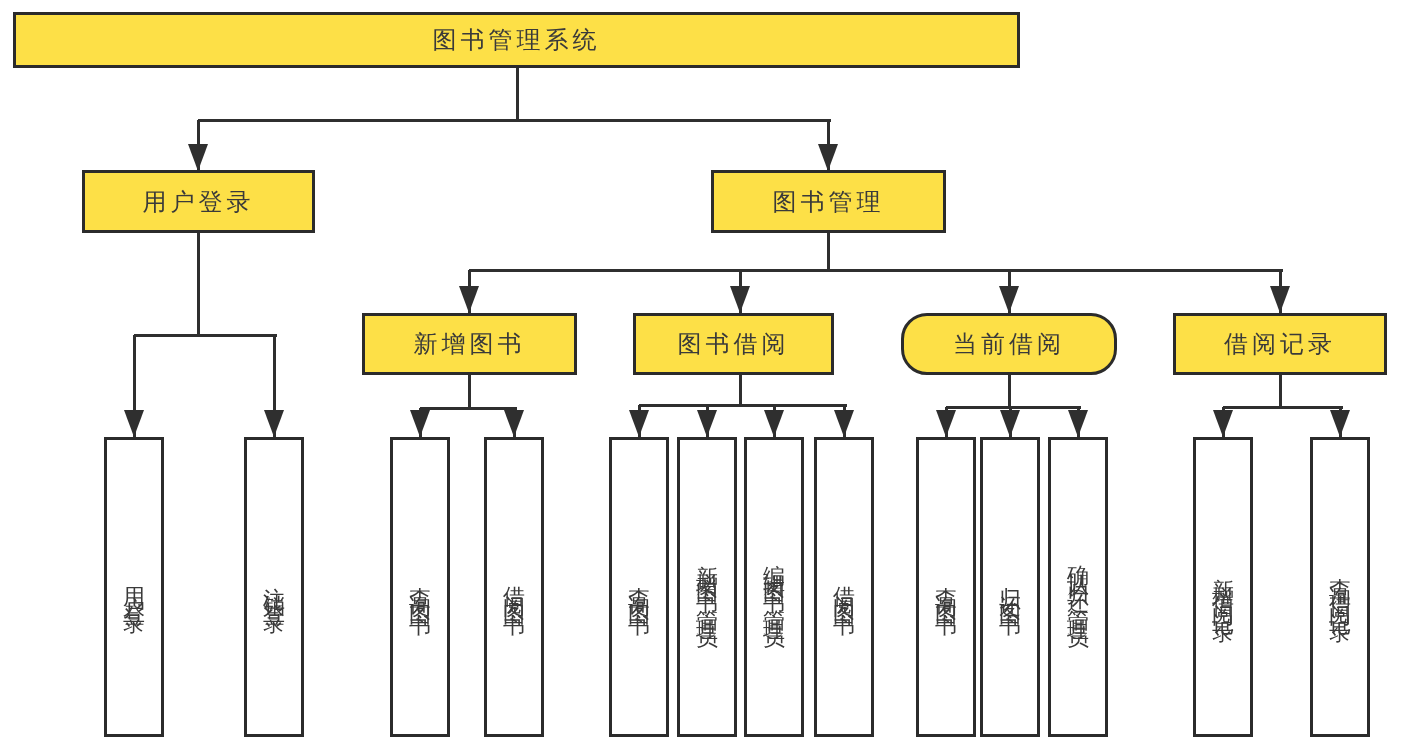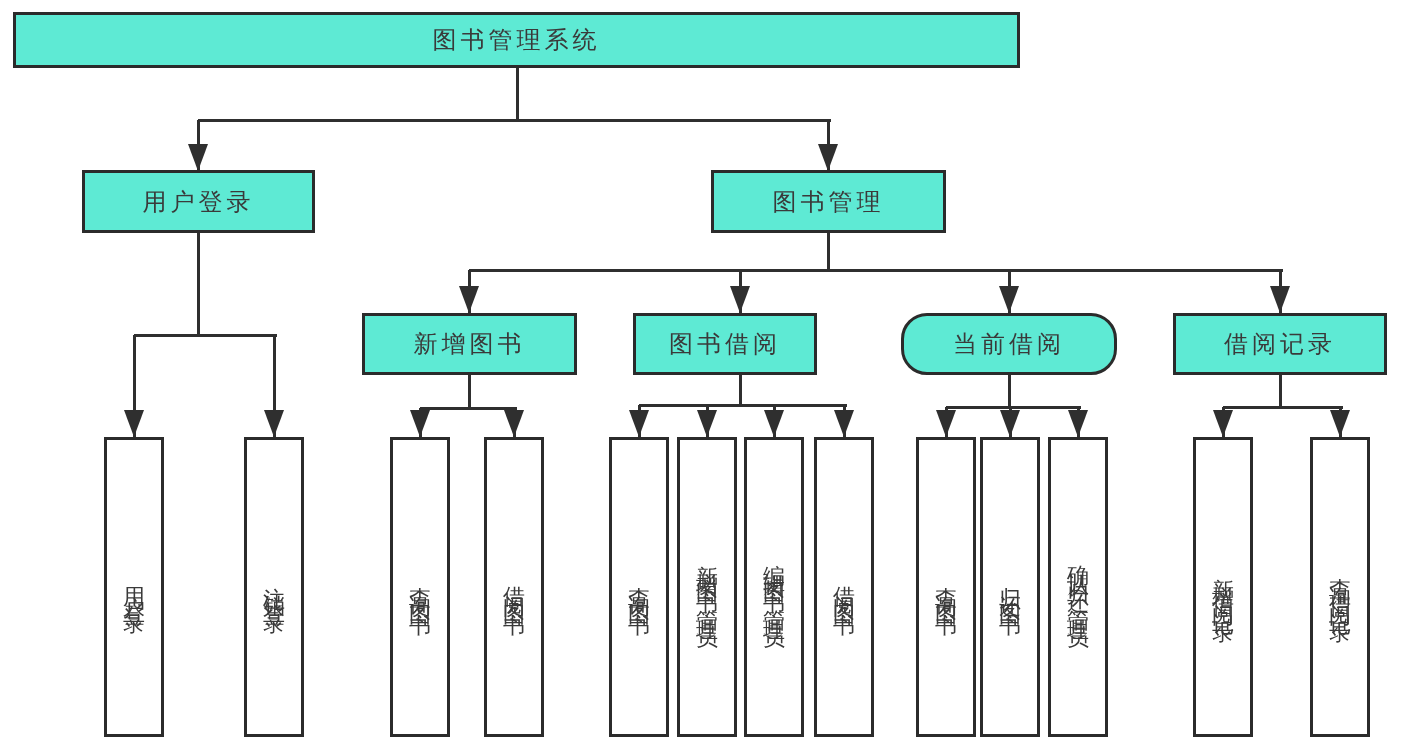--- a/index.html
+++ b/index.html
@@ -10,21 +10,21 @@
     overflow: hidden;
   }
   #canvas {
     position: relative;
     width: 1405px; height: 747px;
     background: var(--bg, #ffffff);
   }
   .hbox {
     position: absolute;
     border: 3px solid var(--border, #2b2b2b);
-    background: #5eead4;
+    background: #fde047;
     display: flex; align-items: center; justify-content: center;
     font-size: 24px; letter-spacing: 4px;
     color: var(--text, #3a3a3a);
     z-index: 2;
     white-space: nowrap;
   }
   .vbox {
     position: absolute;
     width: 60px; height: 300px; top: 437px;
     border: 3px solid var(--border, #2b2b2b);
@@ -71,21 +71,21 @@
 <body>
 
 <div id="canvas">
 
   <div class="hbox" style="left:13px; top:12px; width:1007px; height:56px;">图书管理系统</div>
 
   <div class="hbox" style="left:82px; top:170px; width:233px; height:63px;">用户登录</div>
   <div class="hbox" style="left:711px; top:170px; width:235px; height:63px;">图书管理</div>
 
   <div class="hbox" style="left:362px; top:313px; width:215px; height:62px;">新增图书</div>
-  <div class="hbox" style="left:633px; top:313px; width:184px; height:62px;">图书借阅</div>
+  <div class="hbox" style="left:633px; top:313px; width:201px; height:62px;">图书借阅</div>
   <div class="hbox" style="left:901px; top:313px; width:216px; height:62px;border-radius:26px;">当前借阅</div>
   <div class="hbox" style="left:1173px; top:313px; width:214px; height:62px;">借阅记录</div>
 
   <div class="vbox" style="left:104px;">
     <span>用户登录</span>
     </div>
   <div class="vbox" style="left:244px;">
     <span>注销登录</span>
     </div>
 

